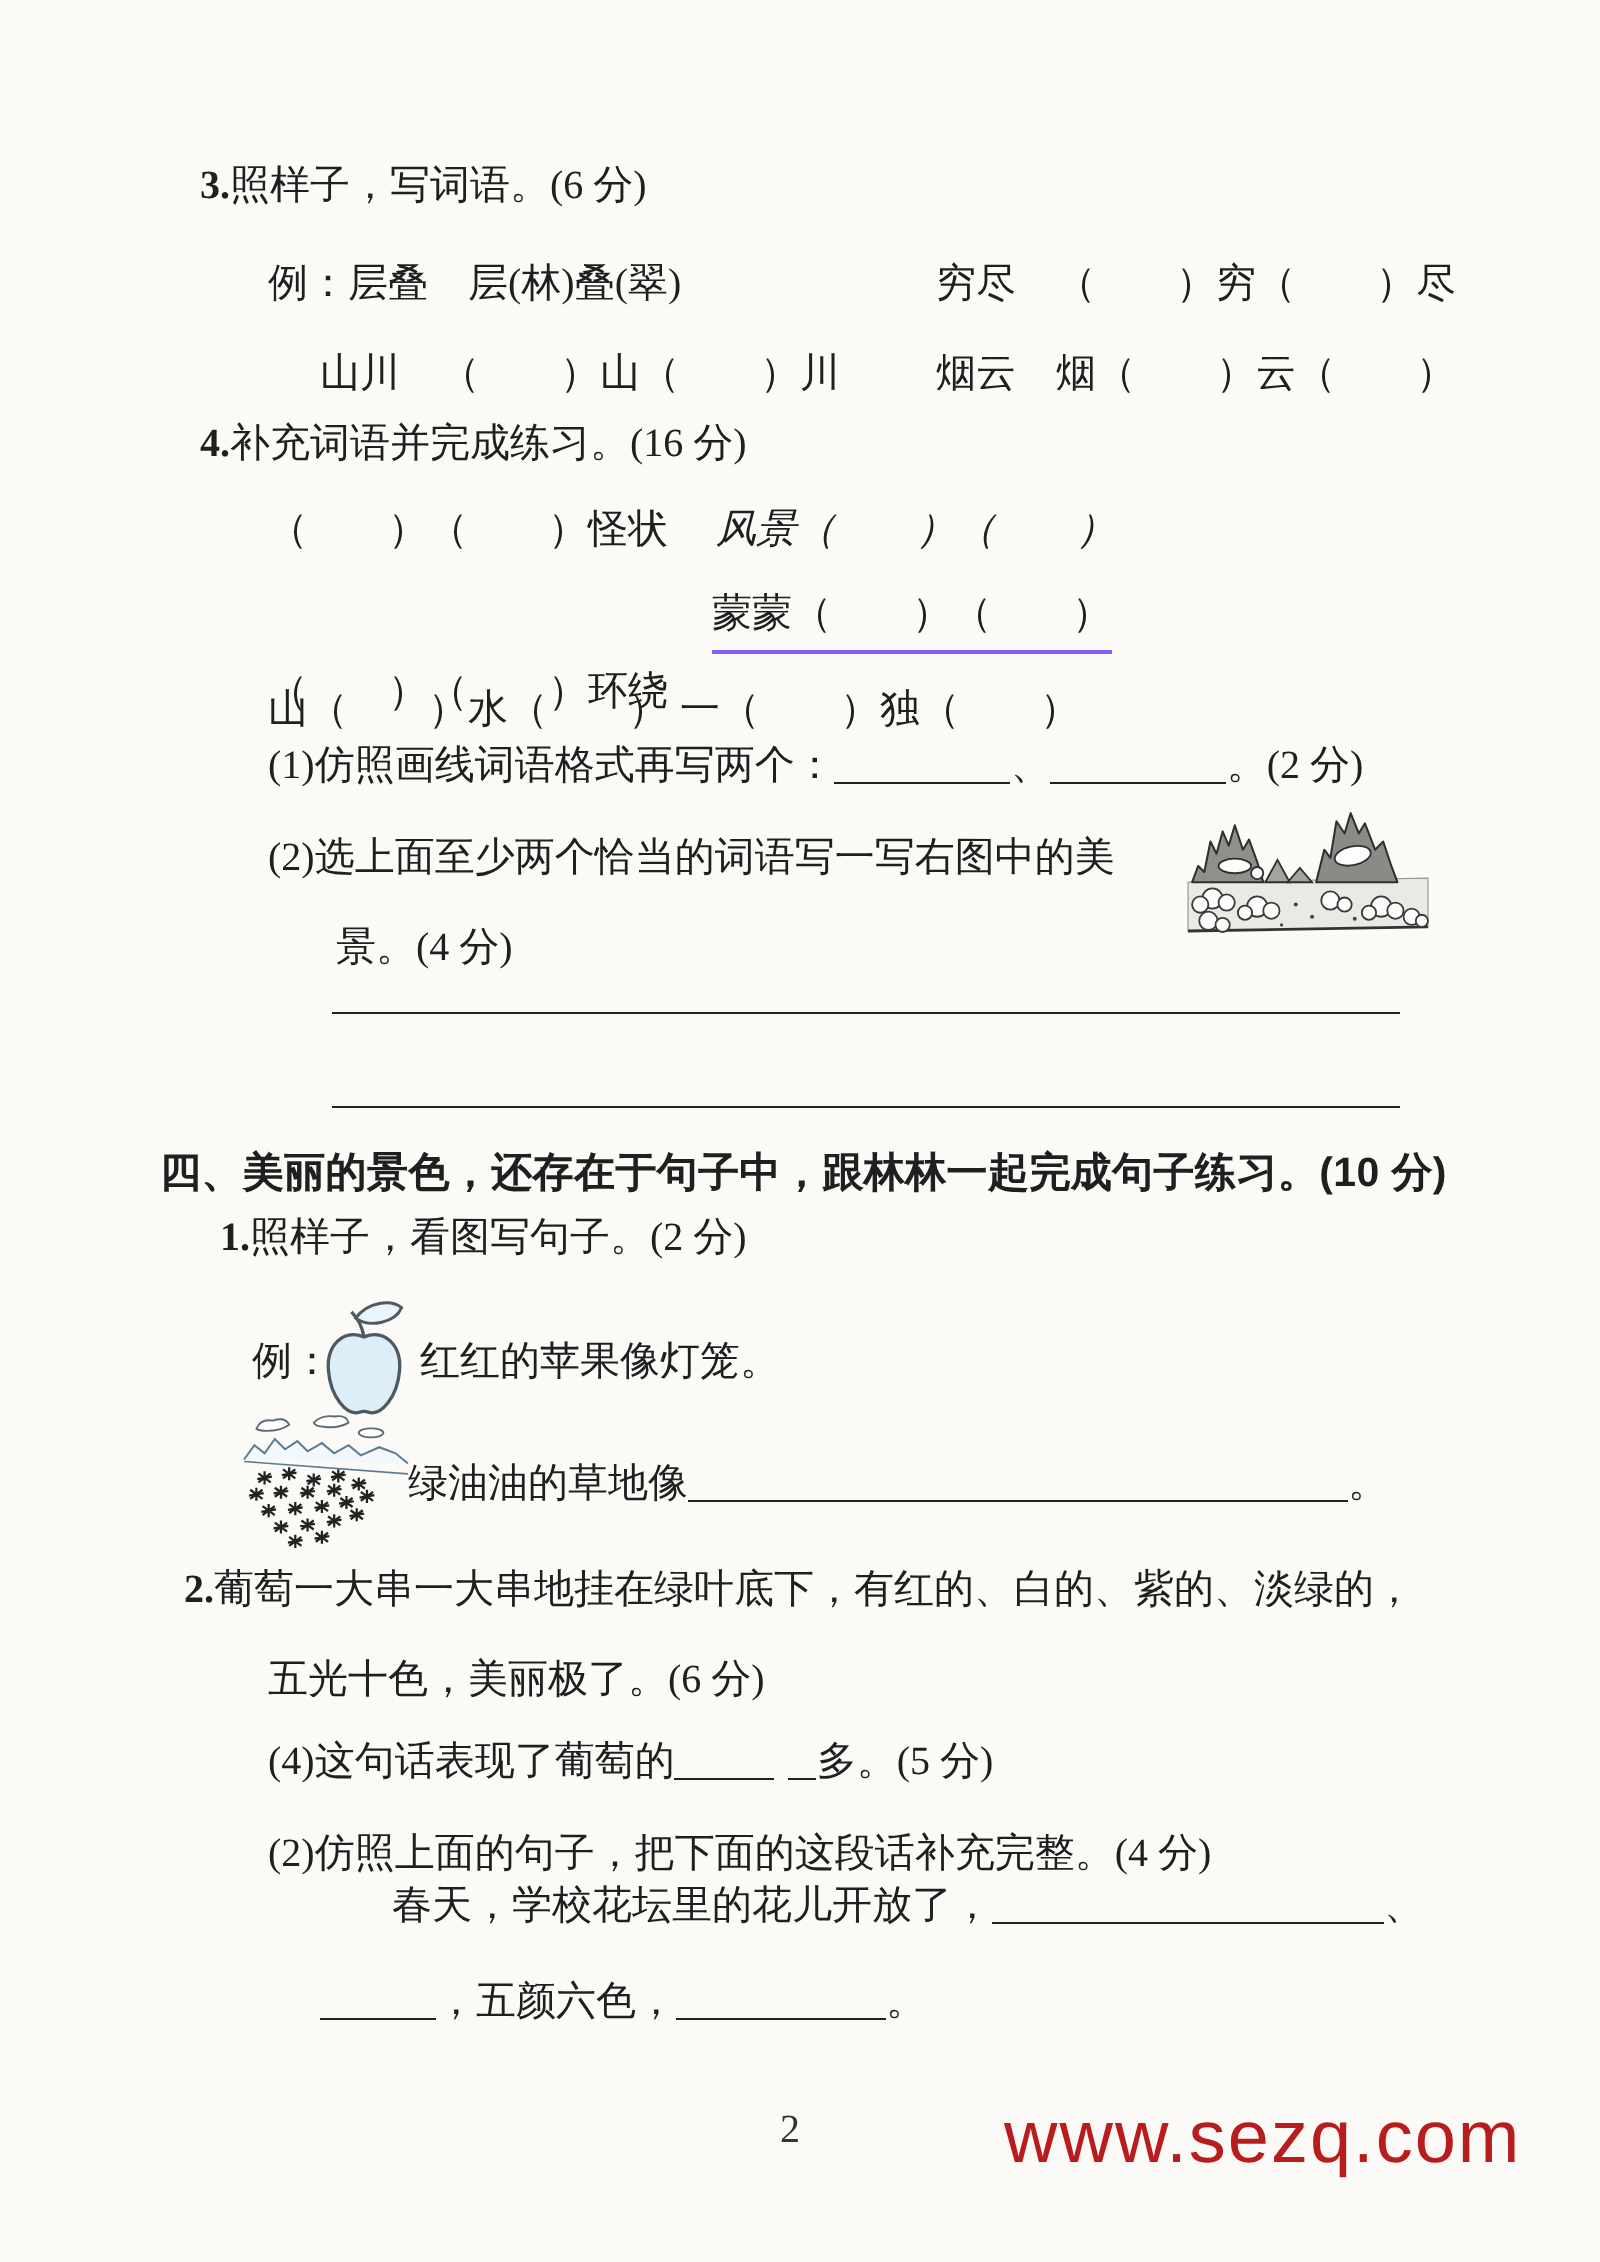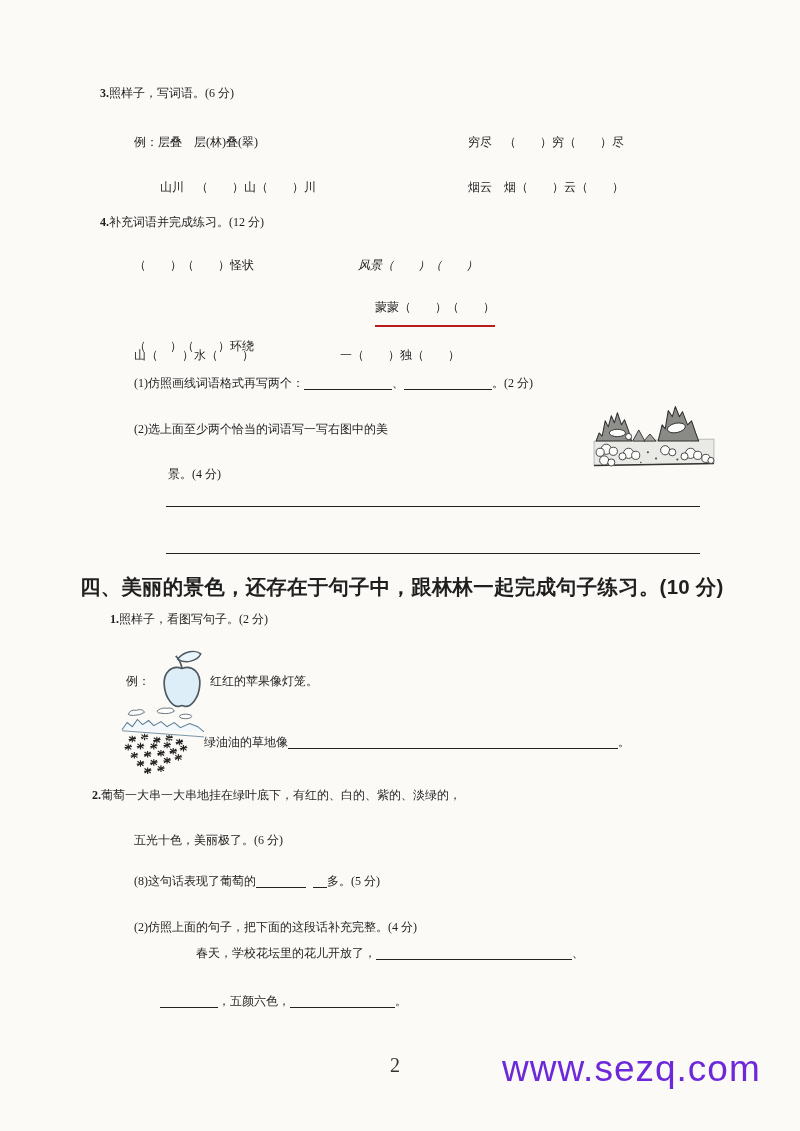--- a/index.html
+++ b/index.html
@@ -2,47 +2,47 @@
 <html><head>
 <meta charset="utf-8">
 <style>
   html,body{margin:0;padding:0;background:#ffffff;}
   .page{
     position:relative;width:800px;height:1131px;margin:0 auto;
     background:#fbfaf7;overflow:hidden;
     font-family:"Liberation Serif","DejaVu Serif",serif;
     color:#1f1f1f;
   }
-  .line{position:absolute;font-size:12px;line-height:26px;white-space:pre;}
+  .line{position:absolute;font-size:20px;line-height:26px;white-space:pre;}
   .qnum{font-weight:bold;}
   .sec-head{font-family:"Liberation Sans","DejaVu Sans",sans-serif;font-weight:bold;font-size:20.5px;letter-spacing:0.2px;}
   .blank{display:inline-block;border-bottom:1.7px solid #222;height:15px;vertical-align:-3px;}
   .answer-line{position:absolute;border-top:1.7px solid #222;height:0;}
-  .underlined{display:inline-block;border-bottom:2px solid #b91c1c;padding-bottom:5px;margin-left:19px;}
+  .underlined{display:inline-block;border-bottom:2px solid #8b5cf6;padding-bottom:5px;}
   .illus{position:absolute;}
   .page-number{position:absolute;font-size:20px;color:#333;}
   .watermark{
     position:absolute;font-family:"Liberation Sans","DejaVu Sans",sans-serif;
-    font-size:37px;color:#6d28d9;letter-spacing:1px;
+    font-size:37px;color:#b91c1c;letter-spacing:1px;
   }
 </style>
 </head>
 <body>
 
 <div class="page">
 
   <div class="line" style="left:100px;top:80px;"><span class="qnum">3.</span><span>照样子，写词语。(6 分)</span></div>
 
   <div class="line" style="left:134px;top:129px;">例：层叠　层(林)叠(翠)</div>
   <div class="line" style="left:468px;top:129px;">穷尽　（　　）穷（　　）尽</div>
 
   <div class="line" style="left:160px;top:174px;">山川　（　　）山（　　）川</div>
   <div class="line" style="left:468px;top:174px;">烟云　烟（　　）云（　　）</div>
 
-  <div class="line" style="left:100px;top:209px;"><span class="qnum">4.</span><span>补充词语并完成练习。(12 分)</span></div>
+  <div class="line" style="left:100px;top:209px;"><span class="qnum">4.</span><span>补充词语并完成练习。(16 分)</span></div>
 
   <div class="line" style="left:134px;top:252px;">（　　）（　　）怪状</div>
   <div class="line" style="left:358px;top:252px;font-style:italic;">风景（　　）（　　）</div>
 
   <div class="line" style="left:134px;top:297px;margin-top:36px;">（　　）（　　）环绕</div>
   <div class="line" style="left:356px;top:294px;"><span class="underlined">蒙蒙（　　）（　　）</span></div>
 
   <div class="line" style="left:340px;top:342px;">一（　　）独（　　）</div>
   <div class="line" style="left:134px;top:342px;">山（　　）水（　　）</div>
 
@@ -134,21 +134,21 @@
       <use href="#tuft" x="57" y="49"></use>
     <use href="#tuft" x="27" y="62"></use>
       <use href="#tuft" x="40" y="60"></use>
   </svg>
 
   <div class="line" style="left:204px;top:729px;"><span>绿油油的草地像</span><span class="blank" style="width:330px;"></span><span>。</span></div>
 
   <div class="line" style="left:92px;top:782px;"><span class="qnum">2.</span><span>葡萄一大串一大串地挂在绿叶底下，有红的、白的、紫的、淡绿的，</span></div>
   <div class="line" style="left:134px;top:827px;">五光十色，美丽极了。(6 分)</div>
 
-  <div class="line" style="left:134px;top:868px;"><span>(8)这句话表现了葡萄的</span><span class="blank" style="width:50px;"></span><span style="display:inline-block;width:7px;"></span><span class="blank" style="width:14px;"></span><span>多。(5 分)</span></div>
+  <div class="line" style="left:134px;top:868px;"><span>(4)这句话表现了葡萄的</span><span class="blank" style="width:50px;"></span><span style="display:inline-block;width:7px;"></span><span class="blank" style="width:14px;"></span><span>多。(5 分)</span></div>
 
   <div class="line" style="left:134px;top:914px;">(2)仿照上面的句子，把下面的这段话补充完整。(4 分)</div>
 
   <div class="line" style="left:196px;top:940px;"><span>春天，学校花坛里的花儿开放了，</span><span class="blank" style="width:196px;"></span><span>、</span></div>
 
   <div class="line" style="left:160px;top:988px;"><span class="blank" style="width:58px;"></span><span>，五颜六色，</span><span class="blank" style="width:105px;"></span><span>。</span></div>
 
   <div class="page-number" style="left:390px;top:1054px;">2</div>
   <div class="watermark" style="left:502px;top:1048px;">www.sezq.com</div>
 

